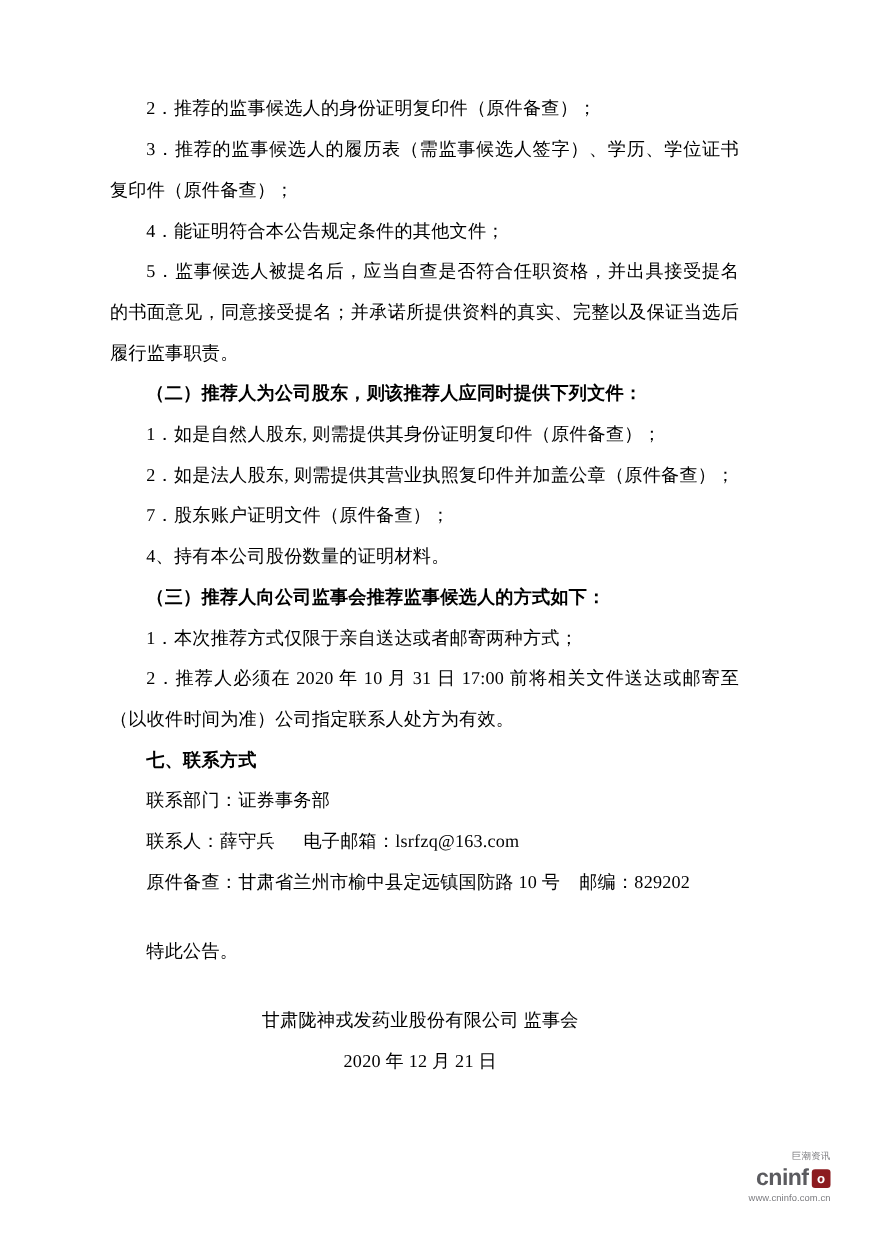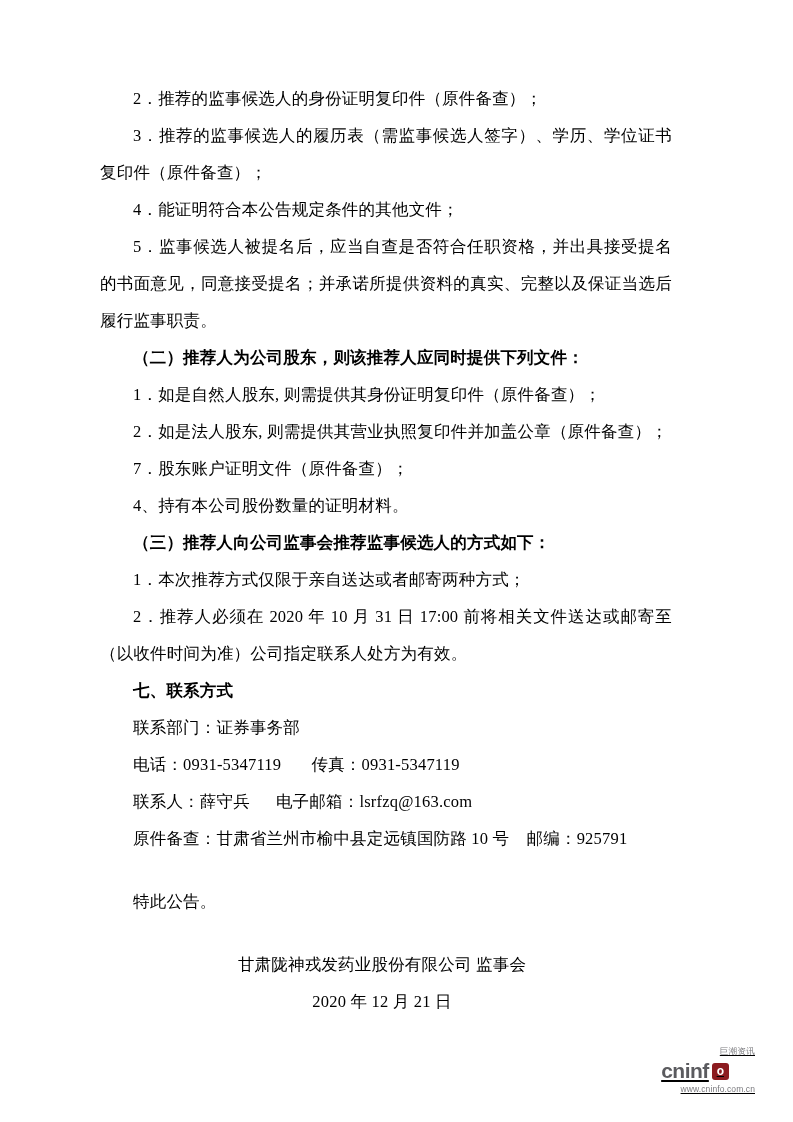--- a/index.html
+++ b/index.html
@@ -60,26 +60,25 @@
     font-size: 16.5px;
     line-height: 37px;
     padding-right: 8px;
   }
   .footer-logo {
     position: absolute;
     right: 38px;
     bottom: 28px;
     text-align: left;
     width: 120px;
-    text-decoration: underline;
   }
   .logo-row {
     display: flex;
     align-items: center;
-    justify-content: center;
+    justify-content: flex-end;
   }
   .logo-text {
     font-family: "Liberation Sans", sans-serif;
     font-size: 21px;
     font-weight: bold;
     color: #5b5b5f;
     letter-spacing: -0.5px;
   }
   .logo-badge {
     display: inline-block;
@@ -130,25 +129,24 @@
     <p class="indent">4、持有本公司股份数量的证明材料。</p>
 
     <p class="section-title">（三）推荐人向公司监事会推荐监事候选人的方式如下：</p>
     <p class="indent">1．本次推荐方式仅限于亲自送达或者邮寄两种方式；</p>
     <p class="indent">2．推荐人必须在 2020 年 10 月 31 日 17:00 前将相关文件送达或邮寄至（以收件时间为准）公司指定联系人处方为有效。</p>
 
     <p class="section-title">七、联系方式</p>
 
     <p class="contact-line"><span>联系部门：</span><span>证券事务部</span></p>
 
-    <p class="contact-line"><span>电话：</span><span class="mono">0931-5347119</span><span>       </span><span>传真：</span><span class="mono">0931-5347119</span></p>
 
     <p class="contact-line"><span>联系人：</span><span>薛守兵</span><span>      </span><span>电子邮箱：</span><span class="mono">lsrfzq@163.com</span></p>
 
-    <p class="contact-line"><span>原件备查：</span><span>甘肃省兰州市榆中县定远镇国防路 10 号</span><span>    </span><span>邮编：</span><span class="mono">925791</span></p>
+    <p class="contact-line"><span>原件备查：</span><span>甘肃省兰州市榆中县定远镇国防路 10 号</span><span>    </span><span>邮编：</span><span class="mono">829202</span></p>
 
     <div class="gap-md"></div>
 
     <p class="indent">特此公告。</p>
 
     <div class="gap-md"></div>
 
     <p class="signature">甘肃陇神戎发药业股份有限公司  监事会</p>
     <p class="signature">2020 年 12 月 21 日</p>
   </div>

